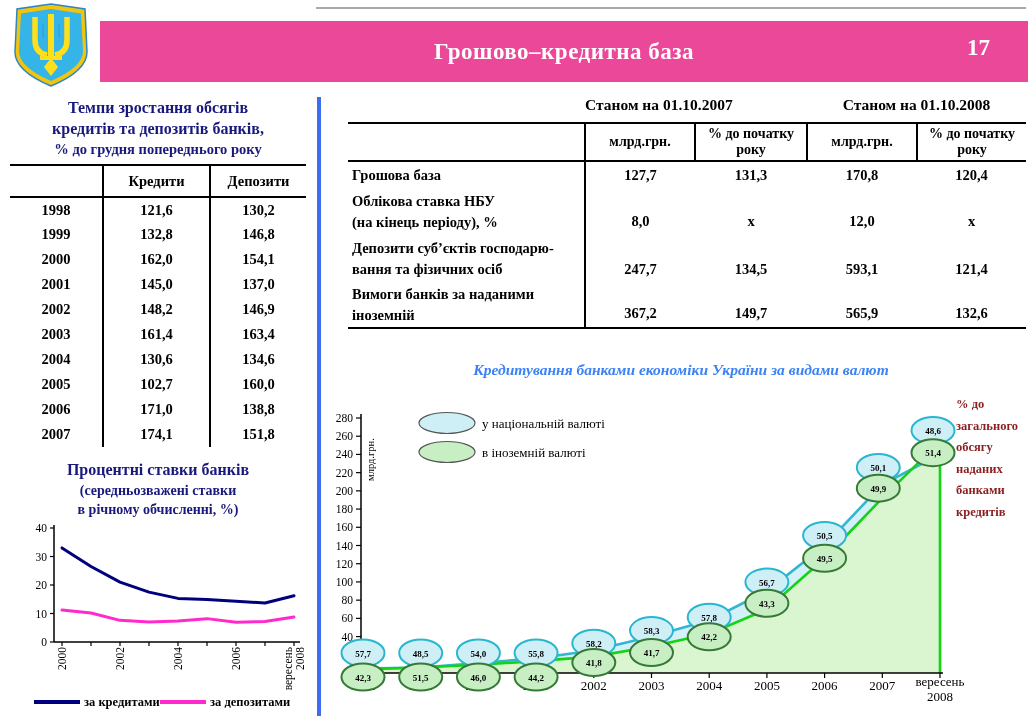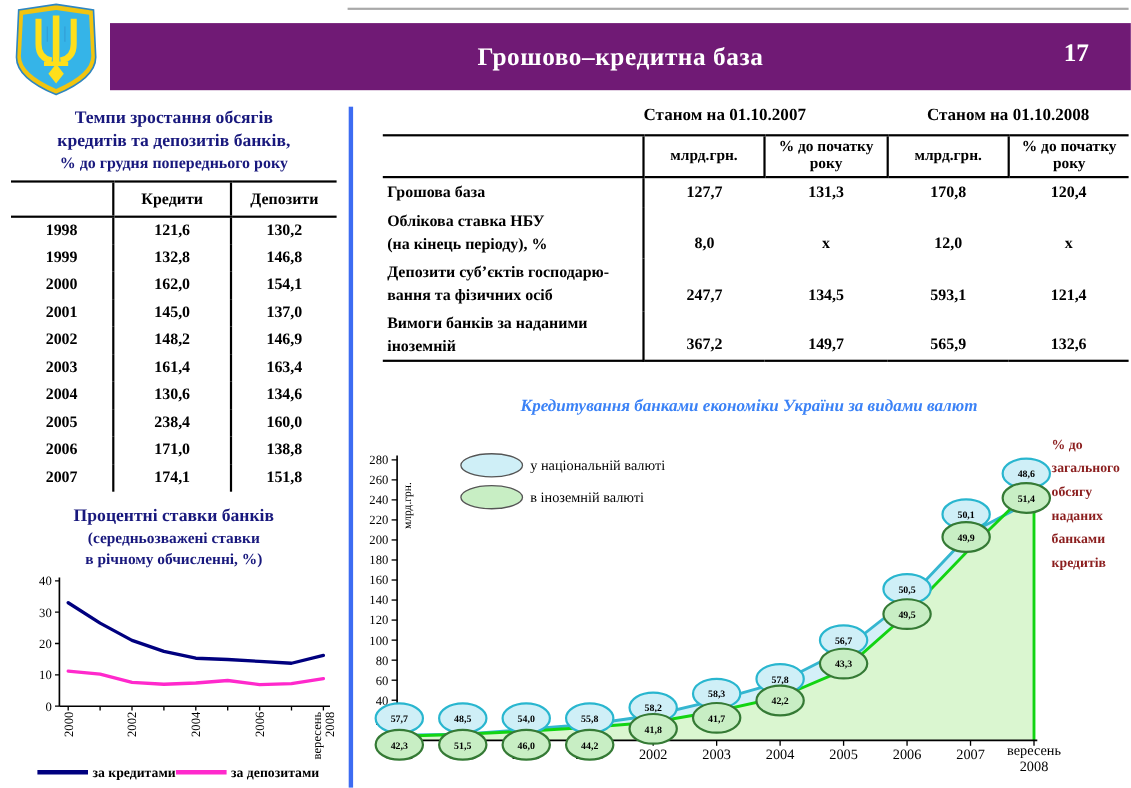--- a/index.html
+++ b/index.html
@@ -4,21 +4,21 @@
 <style>
   * { margin:0; padding:0; box-sizing:border-box; }
   body {
     width:1028px; height:716px; position:relative; overflow:hidden;
     background:#ffffff; font-family:"Liberation Serif","DejaVu Serif",serif;
   }
   .abs { position:absolute; }
   
   #top-rule { left:316px; top:7px; width:710px; height:2px; background:#a9a9a9; }
   #header-bar {
-    left:100px; top:21px; width:928px; height:61px; background:#701a75;
+    left:100px; top:21px; width:928px; height:61px; background:#ec4899;
     display:flex; align-items:center; justify-content:center;
   }
   #slide-title { color:#ffffff; font-weight:bold; font-size:23px; letter-spacing:0.5px; }
   #page-number { position:absolute; right:38px; top:14px; color:#ffffff; font-weight:bold; font-size:23px; }
   
   #divider { left:317px; top:97px; width:4px; height:619px; background:#3d6cf2; }
   
   #growth-title { left:8px; top:97px; width:300px; text-align:center; color:#18187d; font-weight:bold; }
   #growth-title .t1 { font-size:16px; line-height:21px; }
   #growth-title .t3 { font-size:14.5px; line-height:20px; }
@@ -125,21 +125,21 @@
         <td class="c2">161,4</td>
         <td class="c3">163,4</td>
       </tr>
       <tr>
         <td class="c1">2004</td>
         <td class="c2">130,6</td>
         <td class="c3">134,6</td>
       </tr>
       <tr>
         <td class="c1">2005</td>
-        <td class="c2">238,4</td>
+        <td class="c2">102,7</td>
         <td class="c3">160,0</td>
       </tr>
       <tr>
         <td class="c1">2006</td>
         <td class="c2">171,0</td>
         <td class="c3">138,8</td>
       </tr>
       <tr>
         <td class="c1">2007</td>
         <td class="c2">174,1</td>

